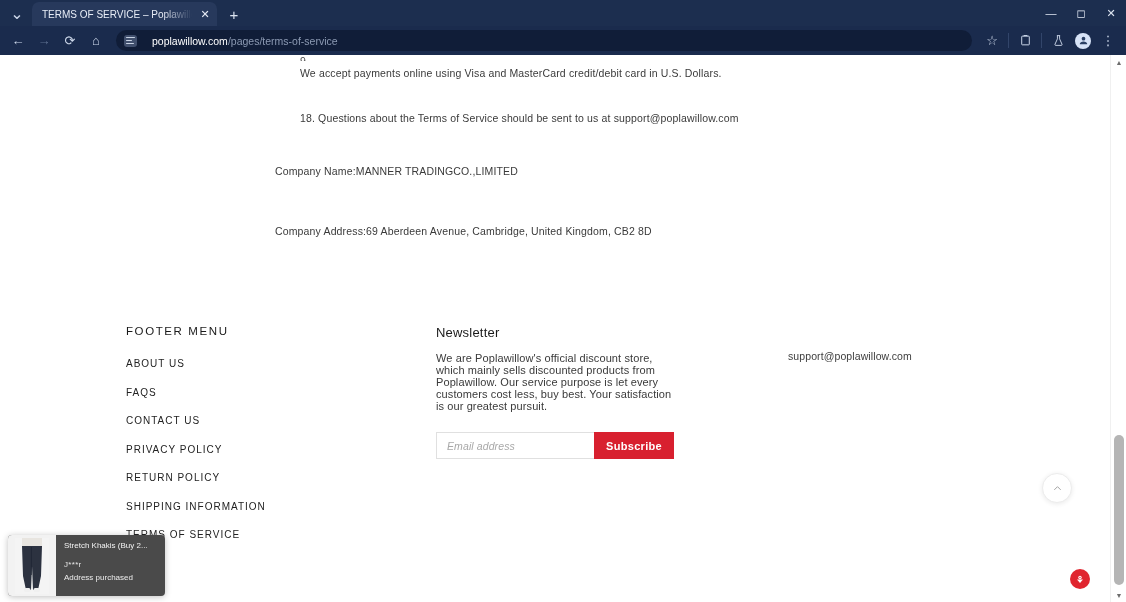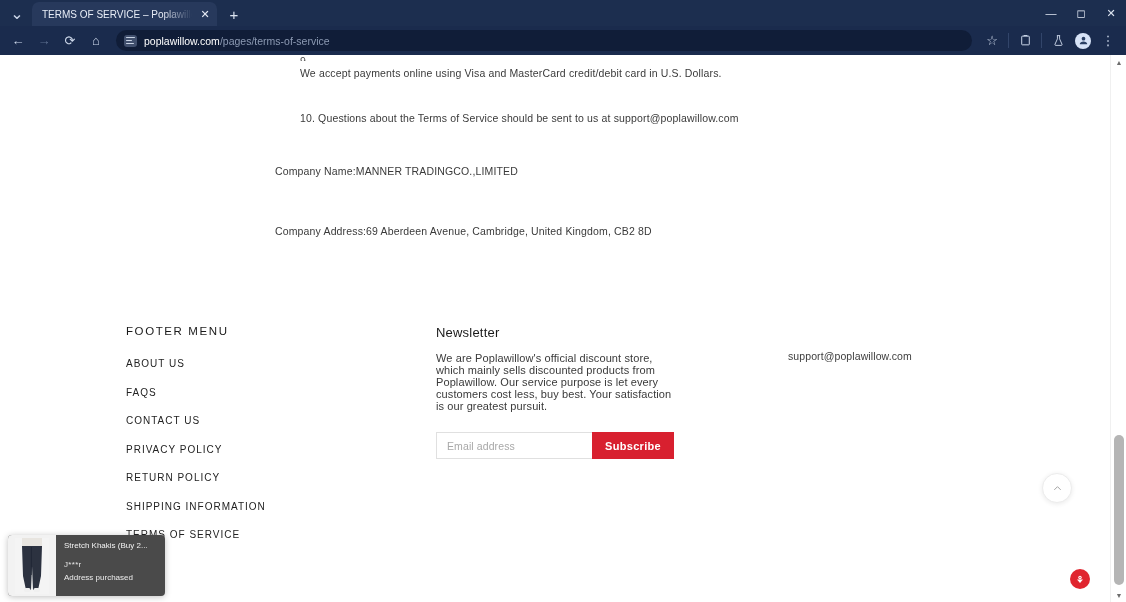--- a/index.html
+++ b/index.html
@@ -66,21 +66,21 @@
   }
   .tb-icon {
     width: 24px; height: 24px; border-radius: 50%;
     display: flex; align-items: center; justify-content: center;
     color: #cdd8ea; font-size: 13px; flex: 0 0 24px;
   }
   .tb-icon.dim { color: #5d6f90; }
   .omnibox {
     flex: 1; height: 21px; background: #101d38;
     border-radius: 11px; margin: 0 6px;
-    display: flex; align-items: center; padding: 0 8px; gap: 7px;
+    display: flex; align-items: center; padding: 0 8px; gap: 15px;
     min-width: 0;
   }
   .omni-shield {
     width: 13px; height: 12px; border-radius: 3px;
     background: #41506e; flex: 0 0 13px;
     display: flex; flex-direction: column; justify-content: center;
     gap: 1.5px; padding: 2px;
   }
   .omni-shield i { display: block; height: 1.5px; background: #c7d2e4; border-radius: 1px; }
   .omni-shield i:nth-child(1) { width: 100%; }
@@ -148,21 +148,21 @@
     margin-top: 12px; font-size: 11px; line-height: 12px;
     color: #3a3a3a; width: 238px; letter-spacing: .1px;
   }
   .news-form {
     margin-top: 20px; display: flex; width: 238px; height: 27px;
   }
   .news-input {
     flex: 1; border: 1px solid #e0e0e0; border-right: none;
     background: #fff; font-size: 10.5px; color: #333;
     padding: 0 10px; font-family: "Liberation Sans", sans-serif;
-    outline: none; letter-spacing: .1px;
+    outline: none; letter-spacing: .1px; font-style: italic;
   }
   .news-input::placeholder { color: #a8a8a8; }
   .news-btn {
     width: 96px; background: #d8202f; color: #fff;
     border: none; font-size: 11px; font-weight: bold;
     letter-spacing: .3px; cursor: pointer;
     font-family: "Liberation Sans", sans-serif;
   }
   .support-mail {
     font-size: 10.5px; color: #3d3d3d; margin-top: 25px;
@@ -306,21 +306,21 @@
       <div class="tb-icon">⋮</div>
     </div>
   </div>
 
   <div class="viewport">
     <div class="page">
 
       <div class="tos-body">
         <div class="tos-clip">9.</div>
         <div class="tos-line tos-indent" style="margin-top:6px;">We accept payments online using Visa and MasterCard credit/debit card in U.S. Dollars.</div>
-        <div class="tos-line tos-indent" style="margin-top:33px;">10. Questions about the Terms of Service should be sent to us at support@poplawillow.com</div>
+        <div class="tos-line tos-indent" style="margin-top:33px;">18. Questions about the Terms of Service should be sent to us at support@poplawillow.com</div>
         <div class="tos-line" style="margin-top:41px;">Company Name:MANNER TRADINGCO.,LIMITED</div>
         <div class="tos-line" style="margin-top:48px;">Company Address:69 Aberdeen Avenue, Cambridge, United Kingdom, CB2 8D</div>
       </div>
 
       <div class="footer" style="margin-top:88px;">
         <div class="footer-cols">
 
           <div class="col-menu">
             <div class="col-title">FOOTER MENU</div>
             <ul class="menu-list">

